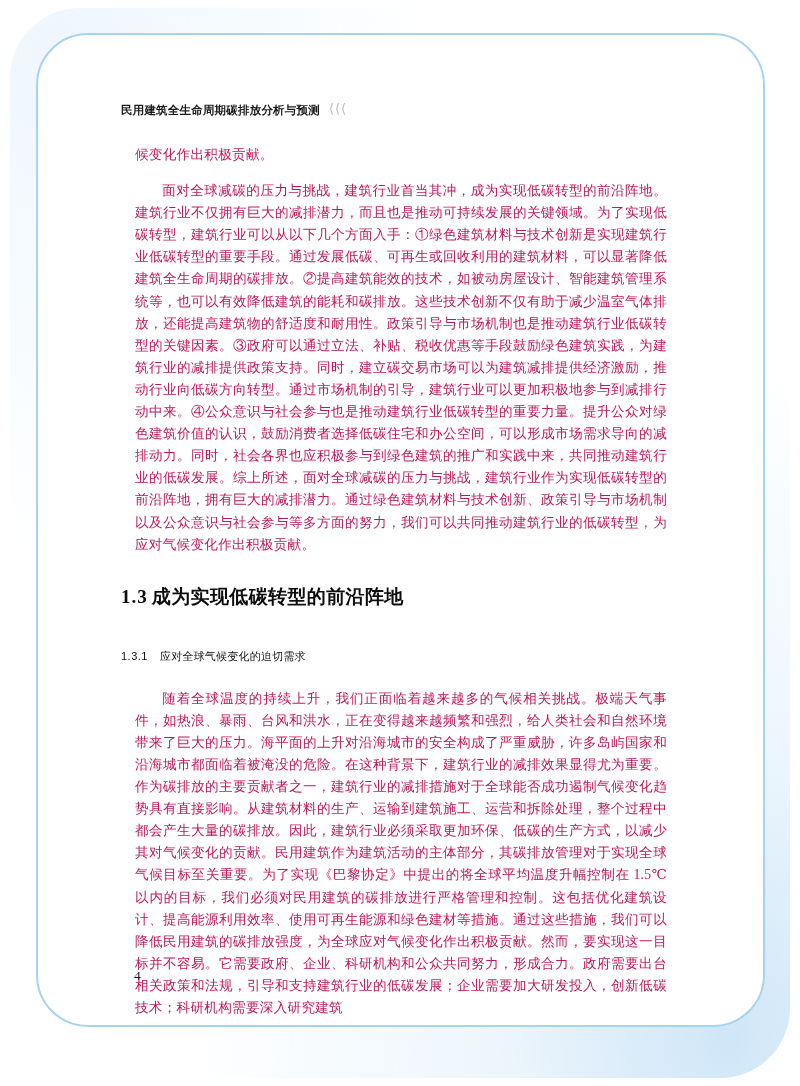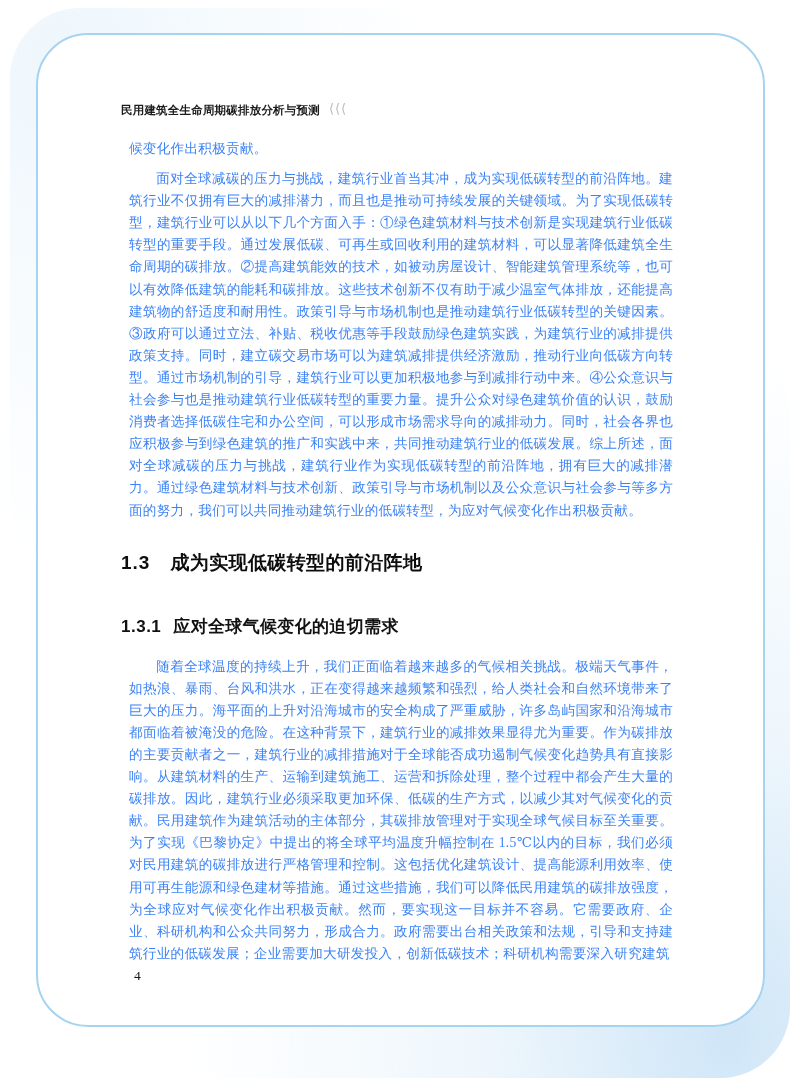--- a/index.html
+++ b/index.html
@@ -71,52 +71,52 @@
     font-weight: normal;
     vertical-align: 1px;
   }
   #content {
     position: absolute;
     left: 121px;
     top: 130px;
     width: 560px;
   }
   p.body {
-    margin: 8px;
+    margin: 14px;
     font-size: 13.6px;
     line-height: 22.1px;
-    color: #3b82f6;
+    color: #be185d;
     text-align: justify;
     text-justify: inter-ideograph;
     text-indent: 0;
     letter-spacing: 0.02em;
   }
   p.body.indent {
     text-indent: 2em;
   }
   h2.h-section {
     margin: 28px 0 0 0;
     font-family: "Liberation Sans", "DejaVu Sans", sans-serif;
     font-size: 19px;
     font-weight: bold;
     color: #0d0d0d;
     letter-spacing: 0.02em;
   }
   h2.h-section .num {
-    font-family: Liberation Sans, sans-serif;
+    font-family: Liberation Serif, serif;
     font-weight: bold;
-    margin-right: 20px;
+    margin-right: 4px;
     letter-spacing: 1px;
     text-align: right;
   }
   h3.h-subsection {
     margin: 26px 0 0 0;
     font-family: "Liberation Sans", "DejaVu Sans", sans-serif;
-    font-size: 17px;
-    font-weight: bold;
+    font-size: 11px;
+    font-weight: normal;
     color: #111111;
     letter-spacing: 0.02em;
   }
   h3.h-subsection .num {
     margin-right: 12px;
     letter-spacing: 0.5px;
   }
   .gap-after-head { height: 13px; }
   .gap-small { height: 10px; }
   #folio {

